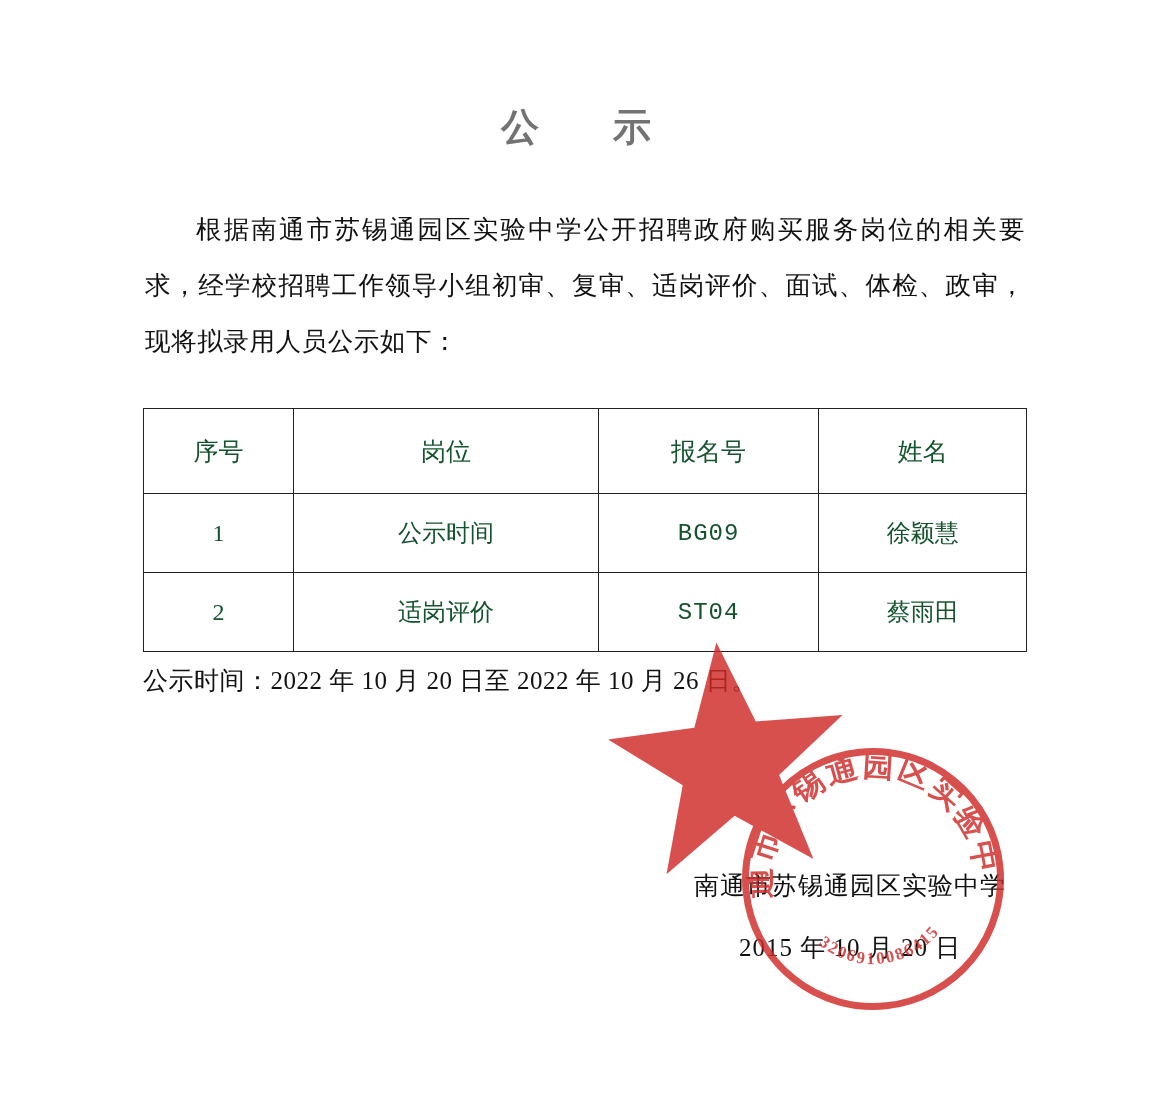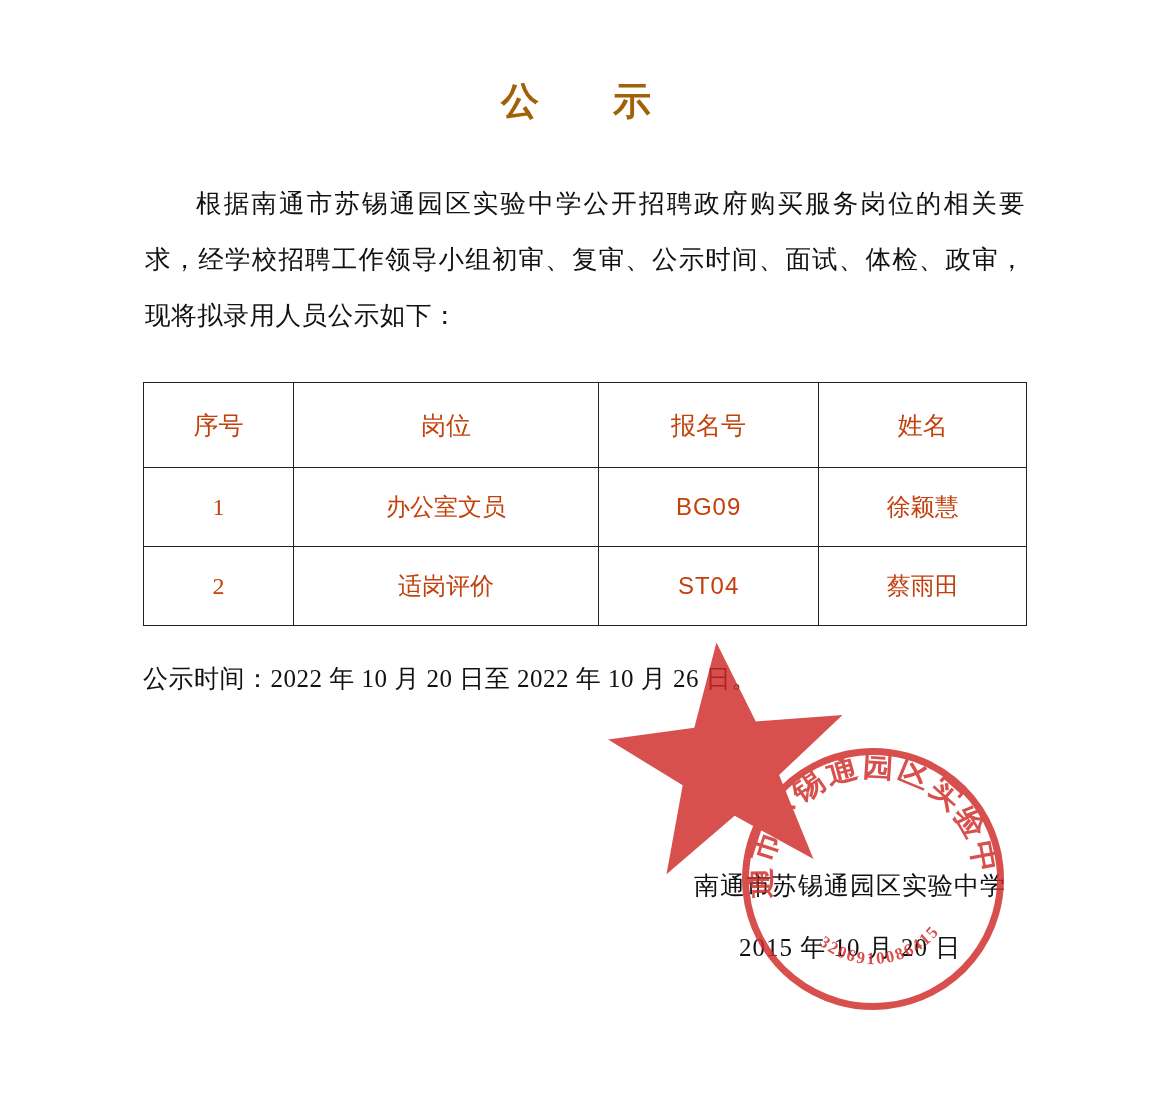--- a/index.html
+++ b/index.html
@@ -20,23 +20,23 @@
     left: 0; top: 0;
     width: 1170px;
     height: 1110px;
     background: #fff;
   }
   .doc-title {
     text-align: center;
     font-size: 38px;
     font-weight: bold;
     letter-spacing: 18px;
-    padding-top: 82px;
+    padding-top: 108px;
     line-height: 1;
-    color: #a16207;
+    color: #737373;
   }
   .body-text {
     margin: 0 auto;
     width: 880px;
     padding-top: 56px;
     font-size: 25.5px;
     line-height: 56px;
     text-align: justify;
     text-indent: 2em;
     color: #111;
@@ -50,38 +50,38 @@
     border-collapse: collapse;
     width: 100%;
     table-layout: fixed;
   }
   table.listing td, table.listing th {
     border: 1.6px solid #222;
     text-align: center;
     font-size: 24px;
     font-weight: normal;
     height: 78px;
-    color: #c2410c;
+    color: #14532d;
     padding: 0;
   }
   table.listing thead td {
     height: 84px;
     font-size: 25px;
   }
   col.c1 { width: 17.0%; }
   col.c2 { width: 34.5%; }
   col.c3 { width: 25.0%; }
   col.c4 { width: 23.5%; }
   .code-cell {
-    font-family: Liberation Sans, sans-serif;
+    font-family: Liberation Mono, monospace;
     letter-spacing: 1px;
   }
   .notice-period {
     width: 884px;
-    margin: 36px auto 0 auto;
+    margin: 12px auto 0 auto;
     font-size: 25px;
     color: #111;
     letter-spacing: 0.5px;
   }
   .signature {
     position: absolute;
     right: 140px;
     top: 855px;
     width: 360px;
     text-align: center;
@@ -140,42 +140,42 @@
     letter-spacing: 2px;
   }
 </style>
 </head>
 <body>
 
 <div class="page">
 
   <div class="doc-title">公　示</div>
 
-  <p class="body-text">根据南通市苏锡通园区实验中学公开招聘政府购买服务岗位的相关要求，经学校招聘工作领导小组初审、复审、公示时间、面试、体检、政审，现将拟录用人员公示如下：</p>
+  <p class="body-text">根据南通市苏锡通园区实验中学公开招聘政府购买服务岗位的相关要求，经学校招聘工作领导小组初审、复审、适岗评价、面试、体检、政审，现将拟录用人员公示如下：</p>
 
   <div class="table-wrap">
     <table class="listing">
       <colgroup>
         <col class="c1">
           <col class="c2">
           <col class="c3">
           <col class="c4">
       </colgroup>
       <thead>
         <tr>
           <td>序号</td>
           <td>岗位</td>
           <td>报名号</td>
           <td>姓名</td>
         </tr>
       </thead>
       <tbody>
         <tr>
           <td>1</td>
-          <td>办公室文员</td>
+          <td>公示时间</td>
           <td class="code-cell">BG09</td>
           <td>徐颖慧</td>
         </tr>
         <tr>
           <td>2</td>
           <td>适岗评价</td>
           <td class="code-cell">ST04</td>
           <td>蔡雨田</td>
         </tr>
       </tbody>

